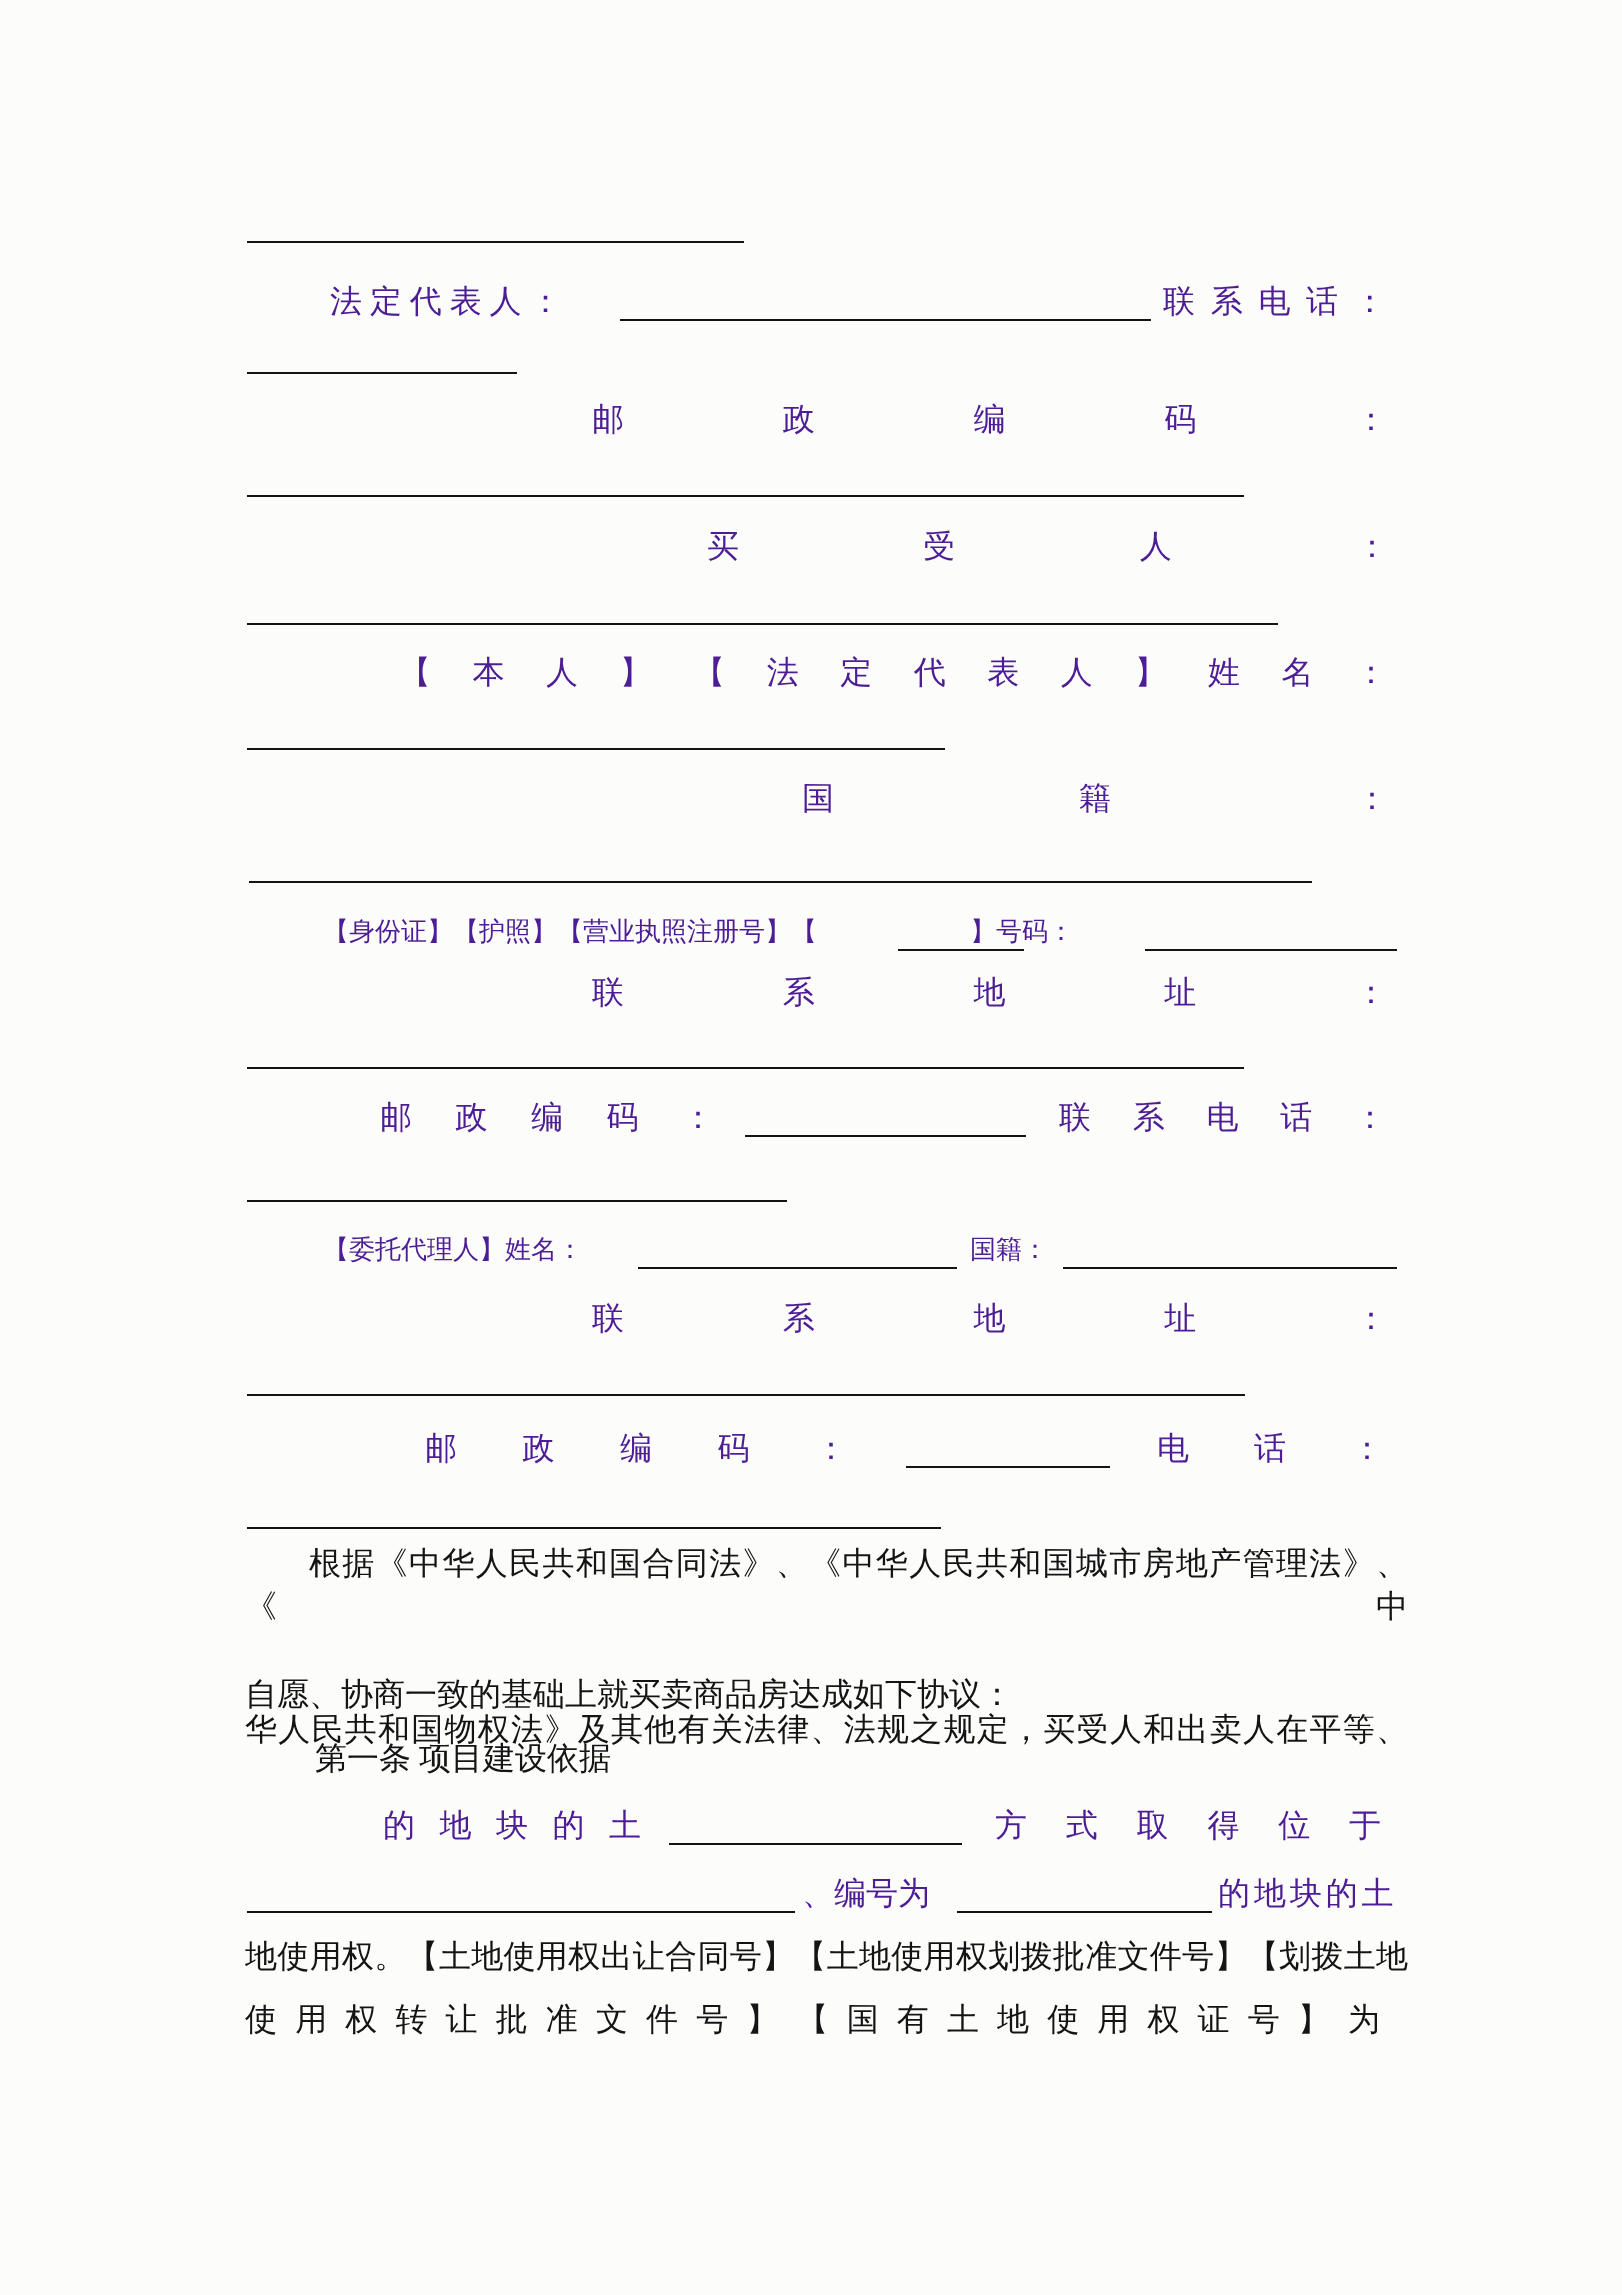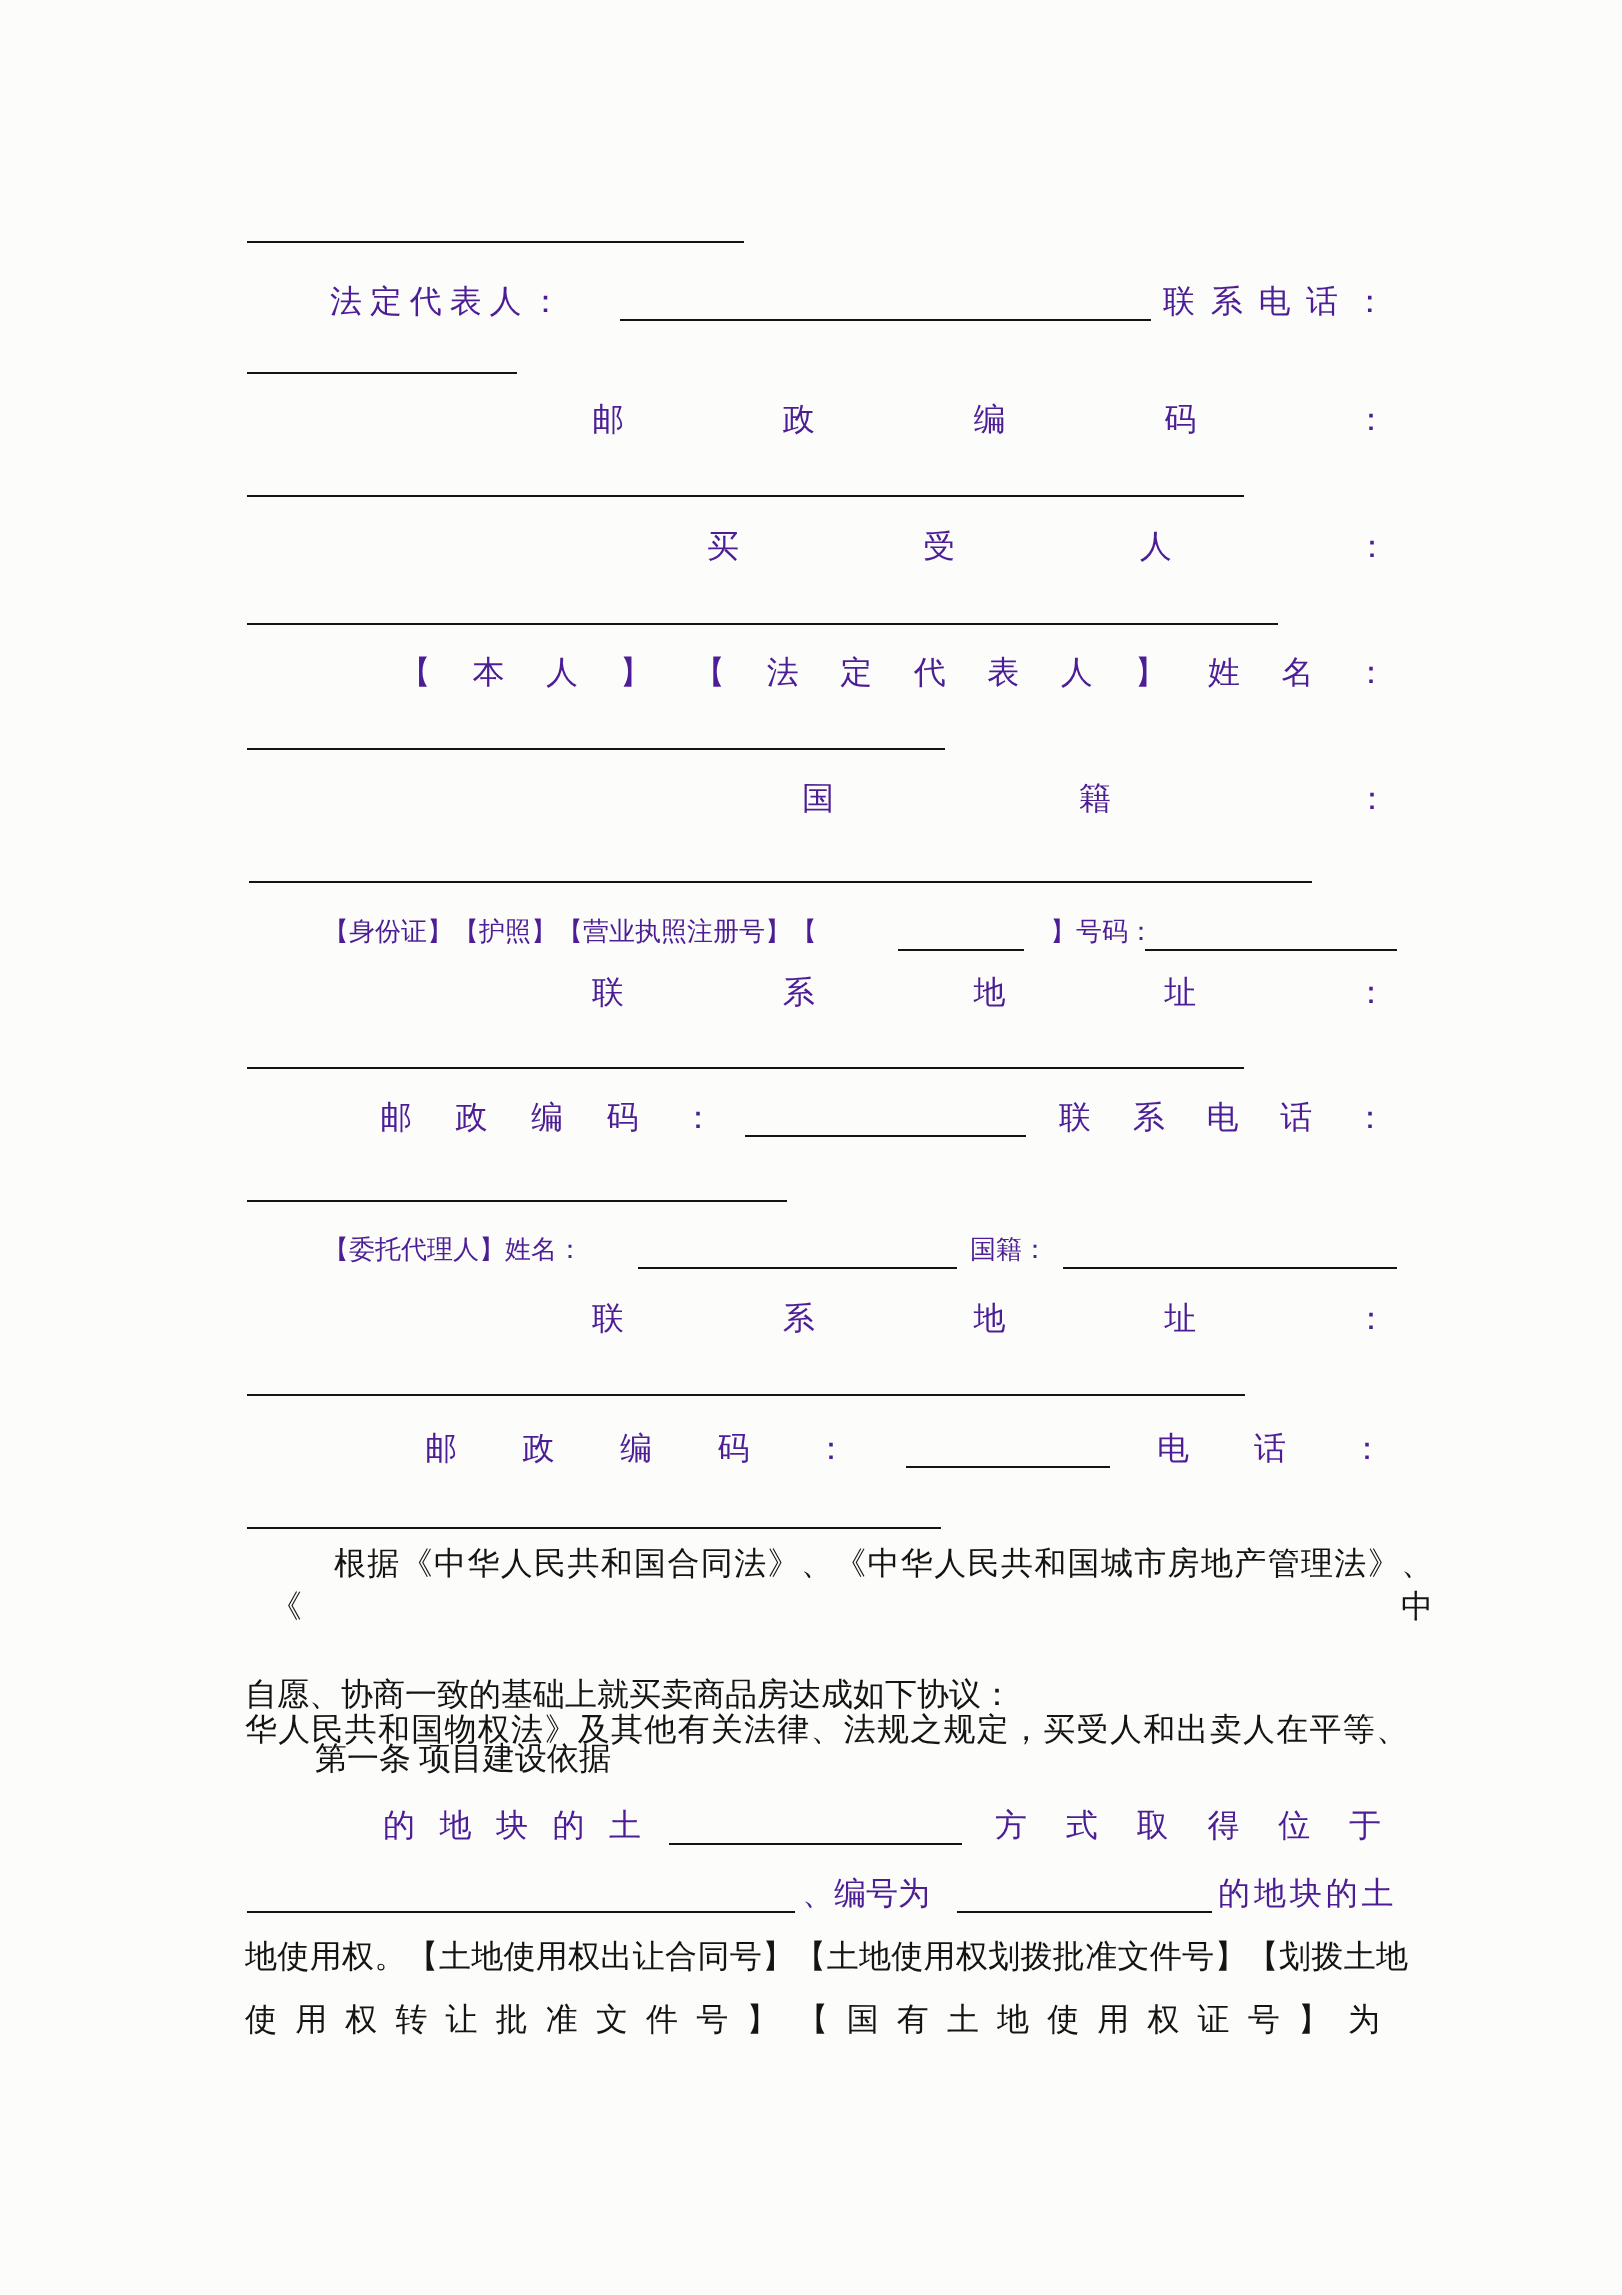--- a/index.html
+++ b/index.html
@@ -52,21 +52,21 @@
 
   <div class="row" style="top:777px;left:0;width:1623px;">
     <span class="spread" style="left:802px;width:586px;">国籍：</span>
   </div>
 
   <div class="uline" style="top:881px;left:249px;width:1063px;"></div>
 
   <div class="row compact" style="top:910px;left:0;width:1623px;">
     <span class="abs" style="left:323px;">【身份证】【护照】【营业执照注册号】【</span>
     <span class="blank" style="left:898px;width:126px;top:1.3px;"></span>
-    <span class="abs" style="left:1050px;">】号码：</span>
+    <span class="abs" style="left:970px;">】号码：</span>
     <span class="blank" style="left:1145px;width:252px;top:1.3px;"></span>
   </div>
 
   <div class="row" style="top:971px;left:0;width:1623px;">
     <span class="spread" style="left:592px;width:795px;">联系地址：</span>
   </div>
 
   <div class="uline" style="top:1067px;left:247px;width:997px;"></div>
 
   <div class="row" style="top:1096px;left:0;width:1623px;">
@@ -91,21 +91,21 @@
   <div class="uline" style="top:1394px;left:247px;width:998px;"></div>
 
   <div class="row" style="top:1427px;left:0;width:1623px;">
     <span class="spread" style="left:425px;width:422px;">邮政编码：</span>
     <span class="blank" style="left:906px;width:204px;top:1.3px;"></span>
     <span class="spread" style="left:1157px;width:226px;">电话：</span>
   </div>
 
   <div class="uline" style="top:1527px;left:247px;width:694px;"></div>
 
-  <div class="para-line just" style="top:1542px;left:245px;width:1163px;text-indent:64px;margin-left:25px;">根据《中华人民共和国合同法》、《中华人民共和国城市房地产管理法》、《中</div>
+  <div class="para-line just" style="top:1542px;left:245px;width:1163px;text-indent:64px;">根据《中华人民共和国合同法》、《中华人民共和国城市房地产管理法》、《中</div>
   <div class="para-line just" style="top:1688px;left:245px;width:1163px;margin-top:20px;">华人民共和国物权法》及其他有关法律、法规之规定，买受人和出卖人在平等、</div>
   <div class="para-line" style="top:1673px;left:245px;width:1163px;">自愿、协商一致的基础上就买卖商品房达成如下协议：</div>
 
   <div class="para-line" style="top:1737px;left:315px;">第一条 项目建设依据</div>
 
   <div class="row" style="top:1804px;left:0;width:1623px;">
     <span class="spread" style="left:383px;width:258px;">的地块的土</span>
     <span class="blank" style="left:669px;width:293px;top:1.3px;"></span>
     <span class="spread" style="left:995px;width:386px;">方式取得位于</span>
   </div>

